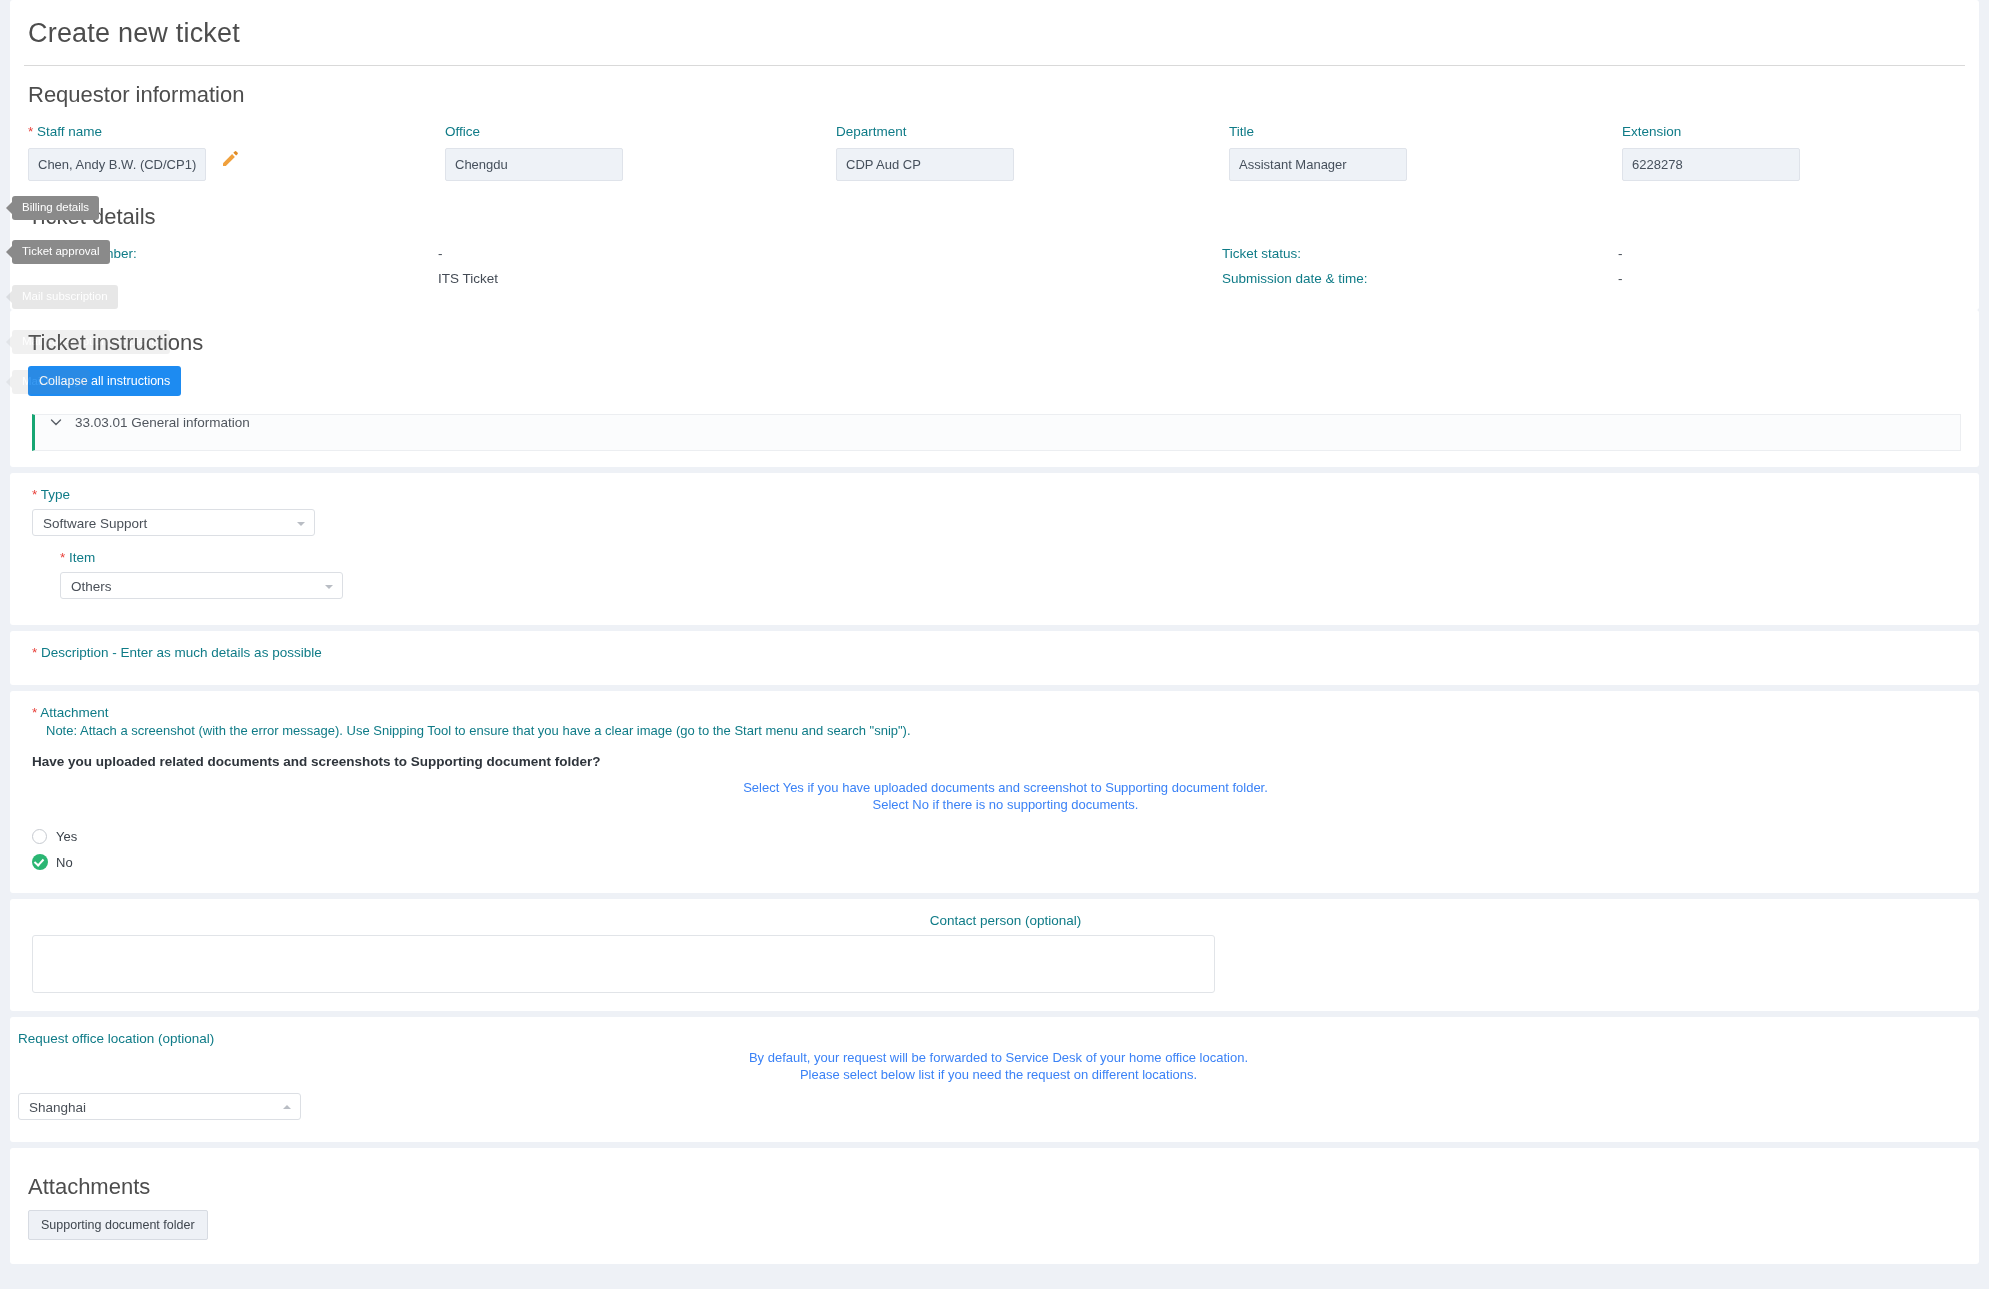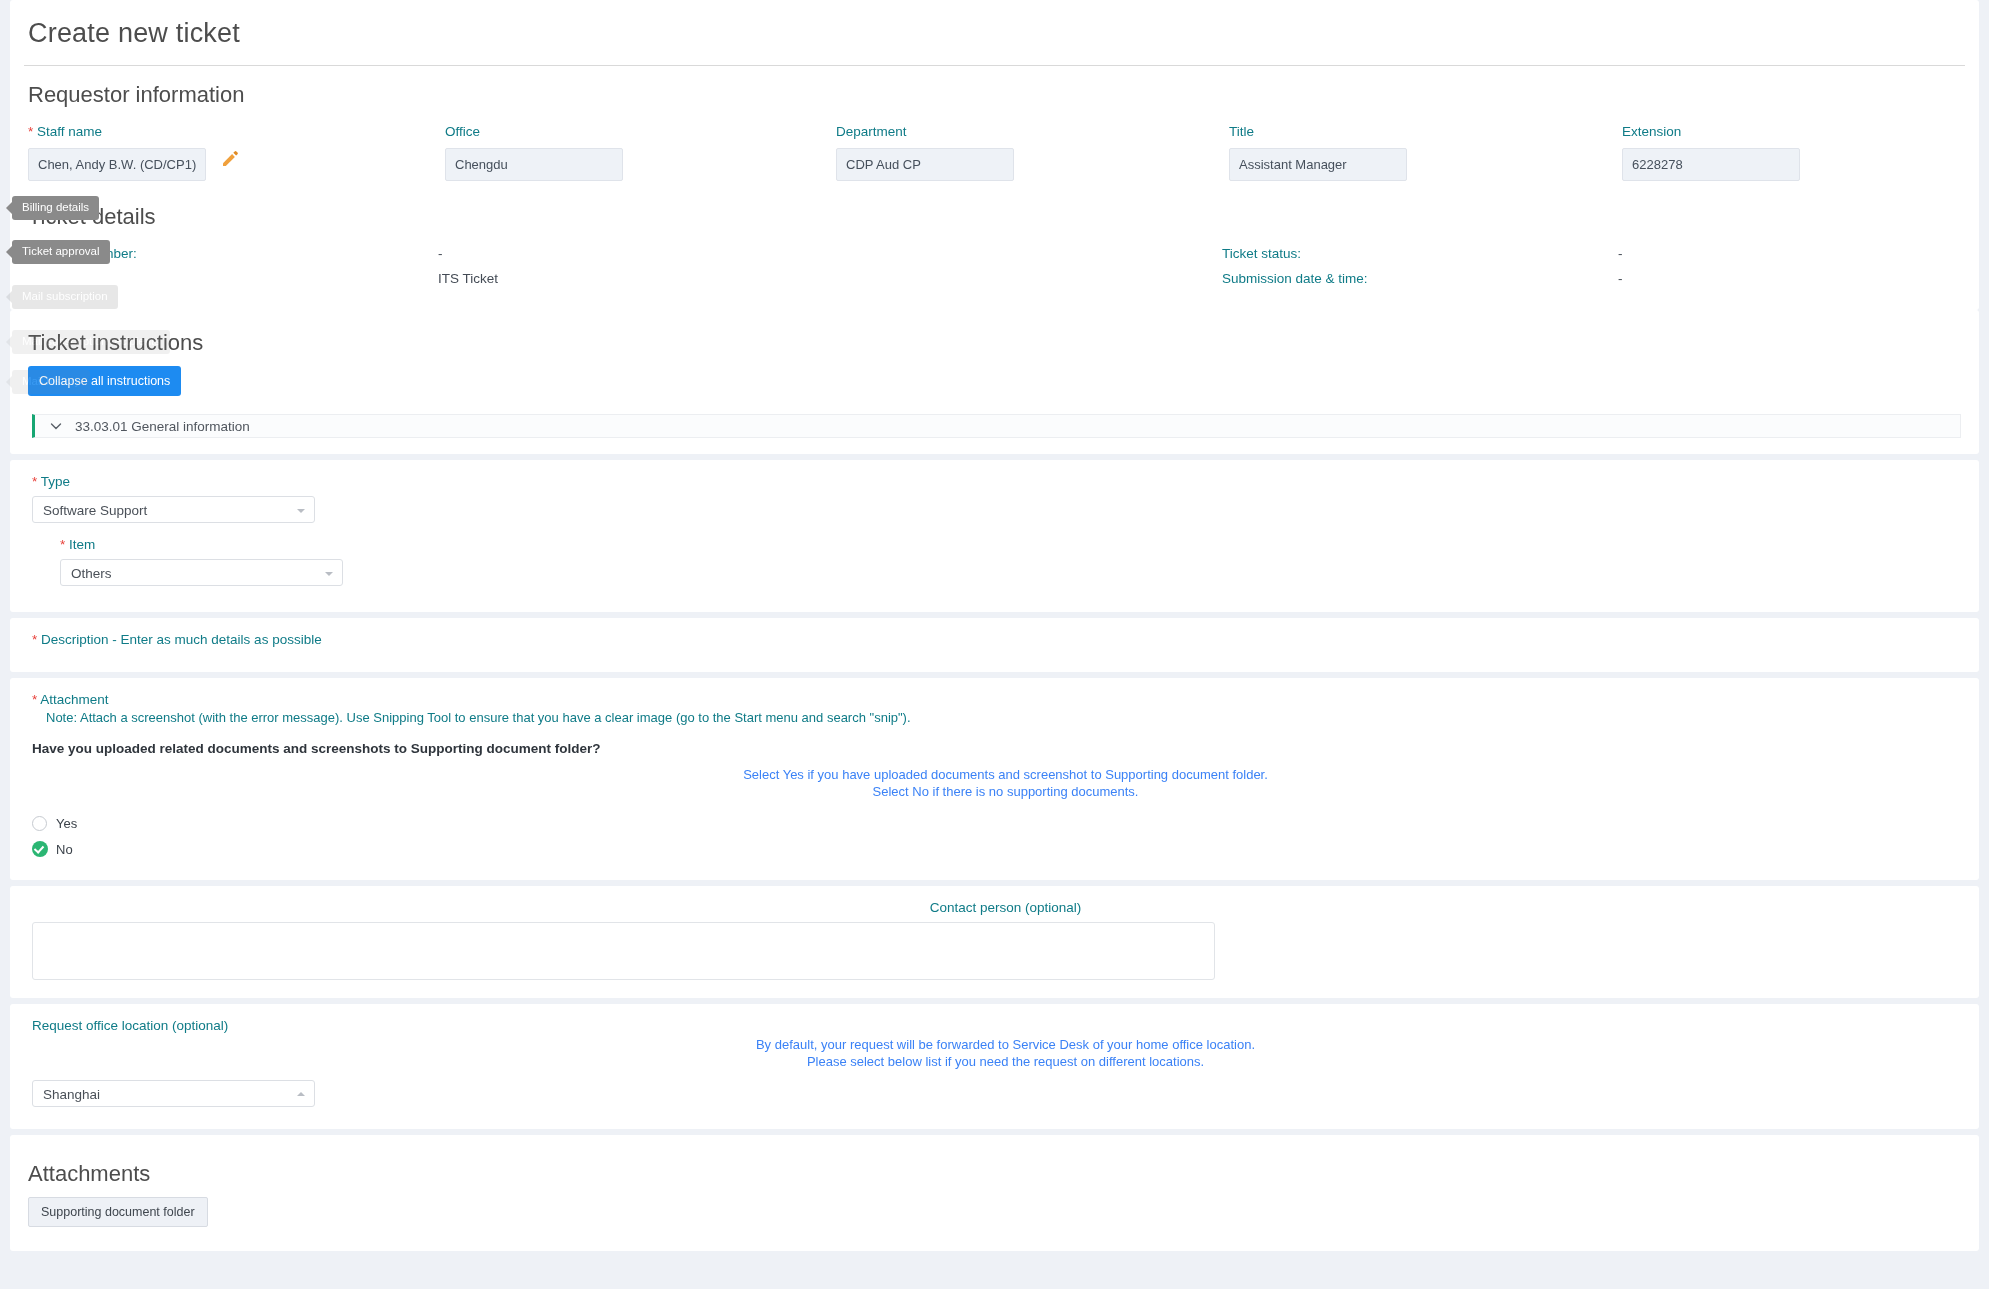--- a/index.html
+++ b/index.html
@@ -120,23 +120,23 @@
     border-radius: 3px;
     padding: 8px 11px;
     margin: 0 0 0 18px;
     cursor: pointer;
   }
   .instr-row {
     margin: 18px 18px 0 22px;
     background: #fbfcfd;
     border: 1px solid #eceef1;
     border-left: 3px solid #17a673;
-    height: 24px;
+    height: 37px;
     display: flex;
-    align-items: center;
+    align-items: flex-start;
     padding-left: 14px;
     font-size: 13.5px;
     color: #50565e;
   }
   .chev {
     width: 14px; height: 14px;
     margin-right: 12px;
     display: inline-block;
   }
 
@@ -377,21 +377,21 @@
   </div>
 
   <div class="card" style="padding:14px 0 18px 0;">
     <div style="padding-left:22px;text-align:center;">
       <span class="lbl">Contact person (optional)</span>
       <div class="ta blank"></div>
     </div>
   </div>
 
   <div class="card" style="padding:14px 0 22px 0;">
-    <div style="padding-left:22px;">
+    <div style="margin-left:8px;">
       <span class="lbl" style="margin-bottom:3px;">Request office location (optional)</span>
       <div class="plain">By default, your request will be forwarded to Service Desk of your home office location.</div>
       <div class="plain">Please select below list if you need the request on different locations.</div>
       <div style="height:10px;"></div>
       <div class="sel">
         <span>Shanghai</span>
         <span class="caret up"></span>
       </div>
     </div>
   </div>

